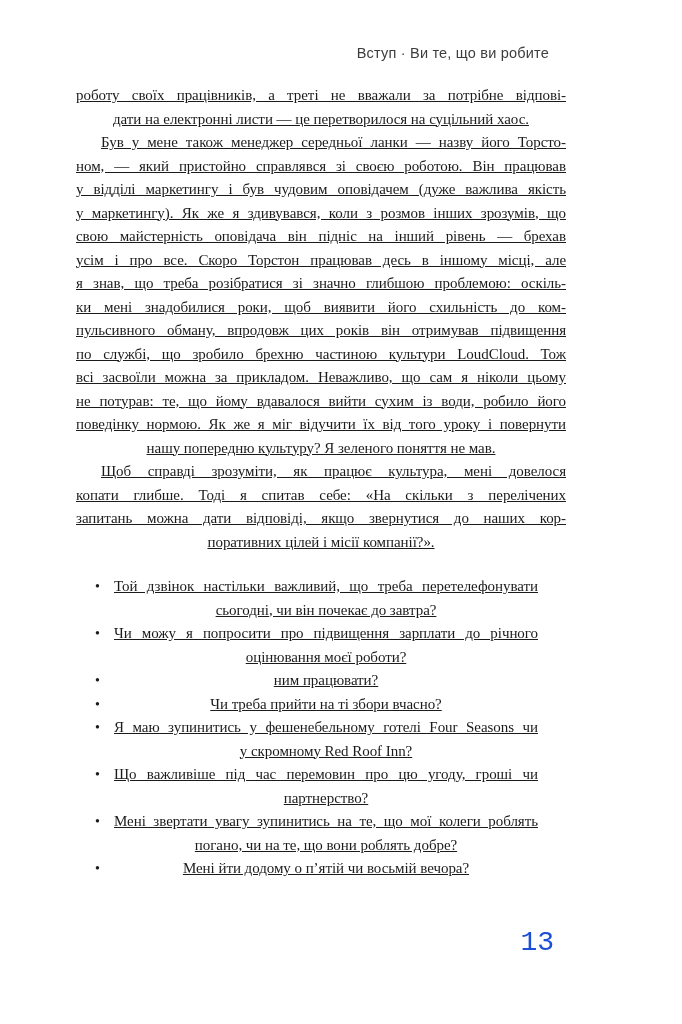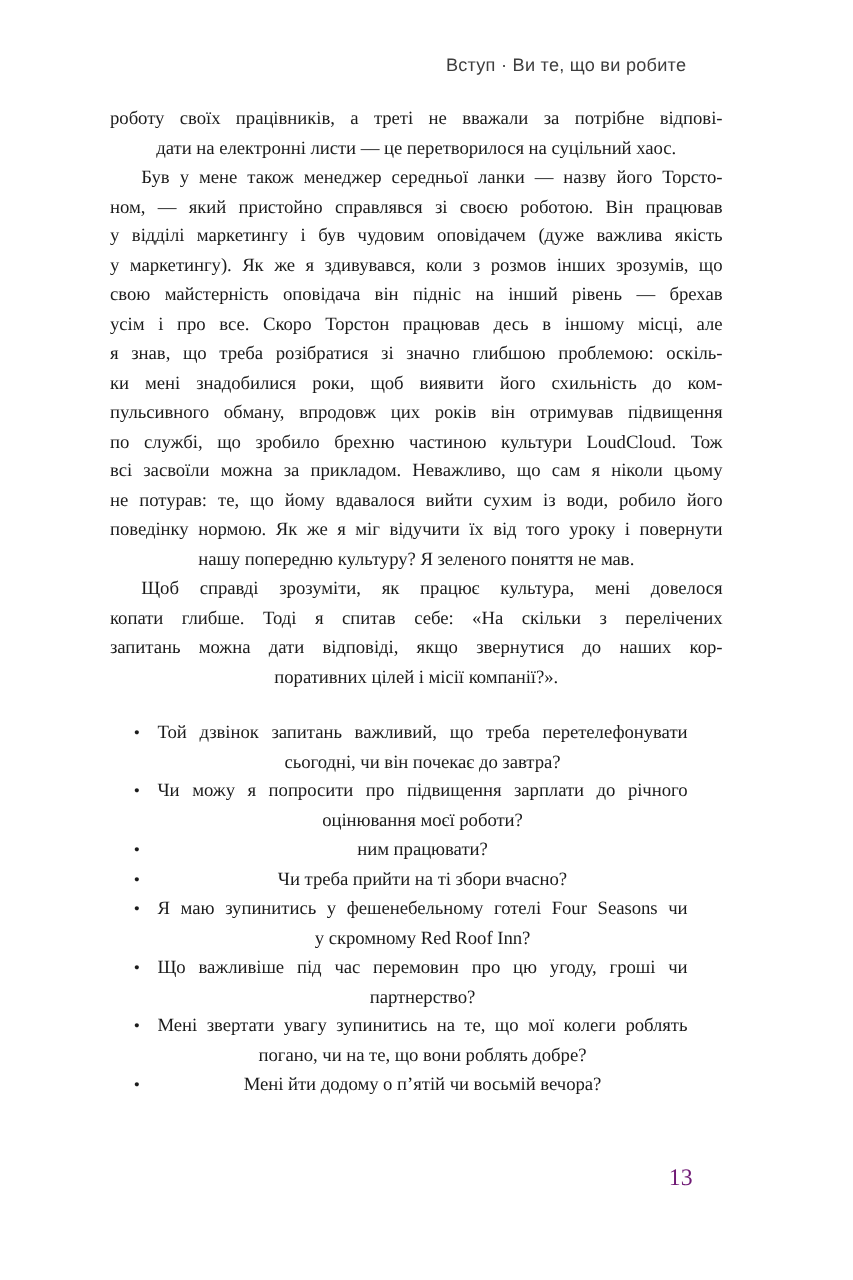--- a/index.html
+++ b/index.html
@@ -22,27 +22,28 @@
     right: 133px;
     font-family: "Liberation Sans", sans-serif;
     font-size: 14.5px;
     line-height: 18px;
     color: var(--header-color, #3d3d3d);
     letter-spacing: 0.2px;
     white-space: nowrap;
   }
   .text-block {
     position: absolute;
-    left: 88px;
+    left: 76px;
     top: 84px;
     width: 490px;
     color: var(--text-color, #1b1b1b);
     font-size: 15px;
     line-height: 23.5px;
     letter-spacing: -0.05px;
+    text-decoration: underline;
   }
   .paragraph { margin: 0; }
   .line {
     white-space: nowrap;
     text-align: center;
   }
   .line.j {
     text-align: justify;
     text-align-last: justify;
     -moz-text-align-last: justify;
@@ -66,24 +67,24 @@
     left: 19px;
     top: 0;
     line-height: 23.5px;
     font-size: 14px;
     color: var(--text-color, #1b1b1b);
   }
   .folio {
     position: absolute;
     top: 930px;
     right: 128px;
-    font-family: Liberation Serif, serif;
-    font-size: 19px;
+    font-family: Liberation Mono, monospace;
+    font-size: 28px;
     line-height: 26px;
-    color: #701a75;
+    color: #1d4ed8;
   }
 </style>
 </head>
 <body>
 
 <div class="page" style="--bg: #ffffff; --text-color: #1b1b1b; --header-color: #3d3d3d;">
   <div class="running-header">Вступ · Ви те, що ви робите</div>
 
   <main class="text-block">
     <div id="paragraphs-root">
@@ -111,21 +112,21 @@
           <div class="line j">Щоб справді зрозуміти, як працює культура, мені довелося</div>
           <div class="line j">копати глибше. Тоді я спитав себе: «На скільки з перелічених</div>
           <div class="line j">запитань можна дати відповіді, якщо звернутися до наших кор-</div>
           <div class="line">поративних цілей і місії компанії?».</div>
         </div>
       </div>
     <ul id="bullets-root" class="bullet-list">
         <li class="bullet-item">
     <span class="bullet-marker">•</span>
     <div class="bullet-lines">
-            <div class="line j">Той дзвінок запитань важливий, що треба перетелефонувати</div>
+            <div class="line j">Той дзвінок настільки важливий, що треба перетелефонувати</div>
             <div class="line">сьогодні, чи він почекає до завтра?</div>
           </div>
   </li>
         <li class="bullet-item">
     <span class="bullet-marker">•</span>
     <div class="bullet-lines">
             <div class="line j">Чи можу я попросити про підвищення зарплати до річного</div>
             <div class="line">оцінювання моєї роботи?</div>
           </div>
   </li>

